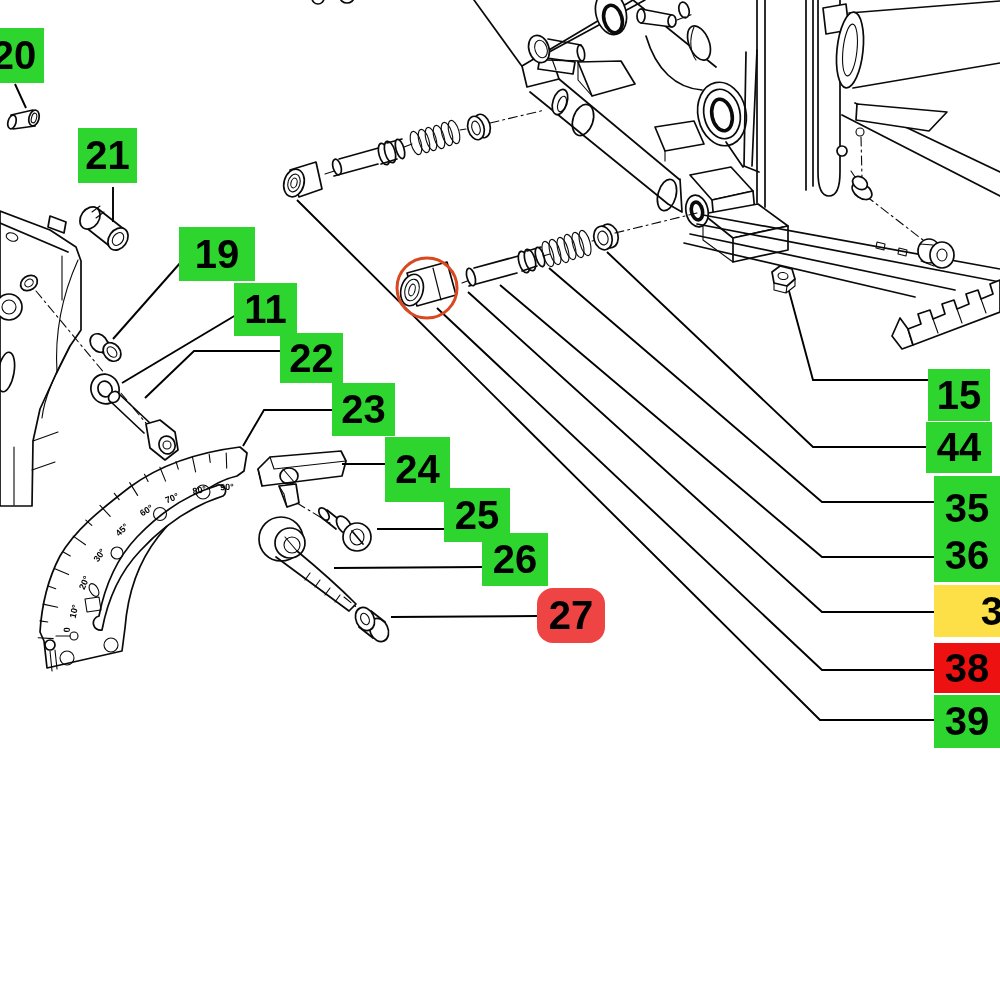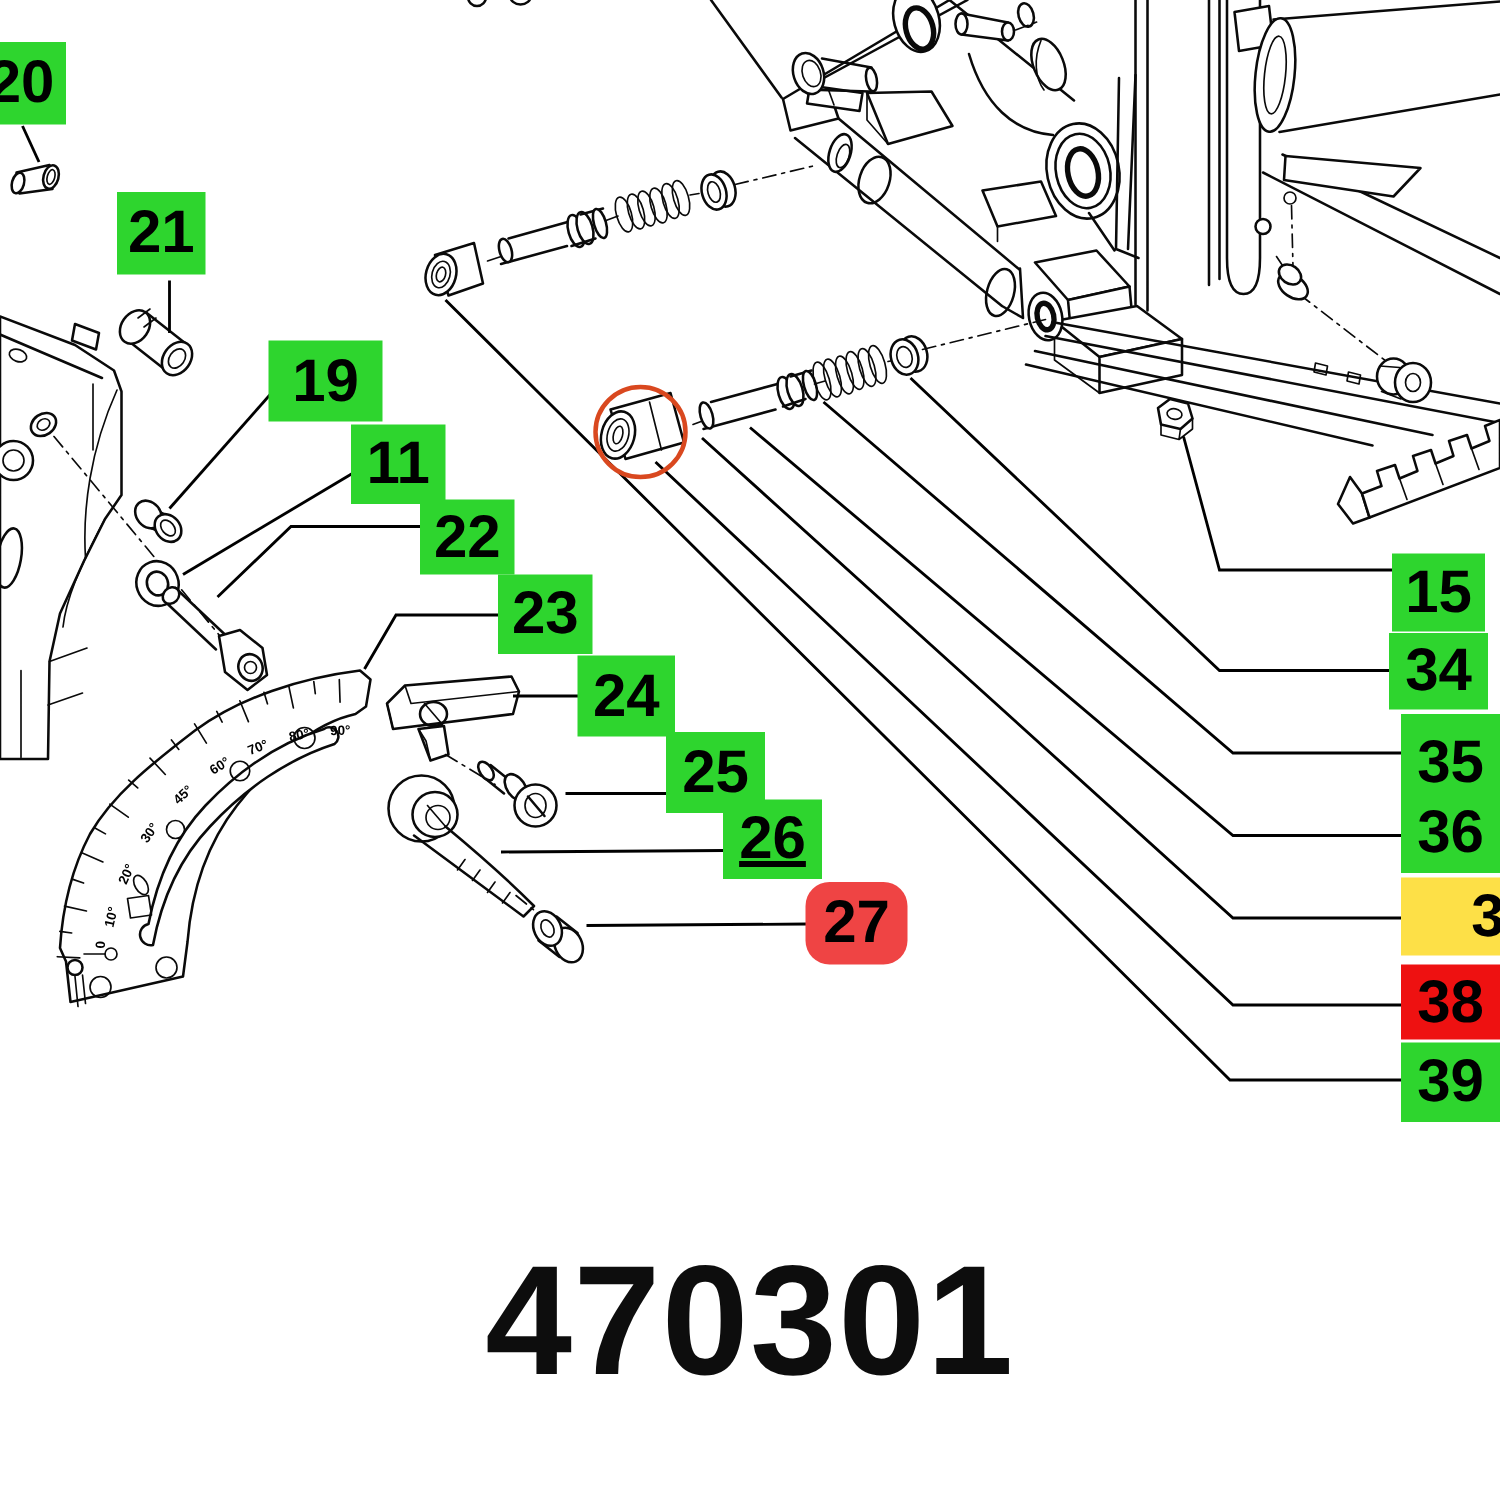--- a/index.html
+++ b/index.html
@@ -329,26 +329,25 @@
 
   <circle cx="427" cy="288" r="30" fill="none" stroke-width="3" stroke="#d9481f"></circle>
 </svg>
 
   <div class="plabel" style="left: -16px; top: 28px; width: 60px; height: 55px; background-color: rgb(46, 213, 46);">20</div>
   <div class="plabel" style="left: 78px; top: 128px; width: 59px; height: 55px; background-color: rgb(46, 213, 46);">21</div>
   <div class="plabel" style="left: 179px; top: 227px; width: 76px; height: 54px; background-color: rgb(46, 213, 46);">19</div>
   <div class="plabel" style="left: 234px; top: 283px; width: 63px; height: 53px; background-color: rgb(46, 213, 46);">11</div>
   <div class="plabel" style="left: 280px; top: 333px; width: 63px; height: 50px; background-color: rgb(46, 213, 46); text-align: right;">22</div>
   <div class="plabel" style="left: 332px; top: 383px; width: 63px; height: 53px; background-color: rgb(46, 213, 46);">23</div>
-  <div class="plabel" style="left: 385px; top: 437px; width: 65px; height: 54px; background-color: rgb(46, 213, 46);">24</div>
+  <div class="plabel" style="left: 385px; top: 437px; width: 65px; height: 65px; background-color: rgb(46, 213, 46);">24</div>
   <div class="plabel" style="left: 444px; top: 488px; width: 66px; height: 54px; background-color: rgb(46, 213, 46);">25</div>
-  <div class="plabel" style="left: 482px; top: 533px; width: 66px; height: 53px; background-color: rgb(46, 213, 46); text-decoration: underline;">26</div>
+  <div class="plabel" style="left: 482px; top: 533px; width: 66px; height: 53px; background-color: rgb(46, 213, 46);">26</div>
   <div class="plabel" style="left: 537px; top: 588px; width: 68px; height: 55px; background-color: #ef4444; border-radius: 16px;">27</div>
   <div class="plabel" style="left: 928px; top: 354px; width: 62px; height: 52px; background-color: rgb(46, 213, 46); margin-top: 15px;">15</div>
-  <div class="plabel" style="left: 926px; top: 422px; width: 66px; height: 51px; background-color: rgb(46, 213, 46);">34</div>
+  <div class="plabel" style="left: 926px; top: 422px; width: 66px; height: 51px; background-color: rgb(46, 213, 46);">44</div>
   <div class="plabel" style="left: 934px; top: 476px; width: 66px; height: 64px; background-color: rgb(46, 213, 46);">35</div>
   <div class="plabel" style="left: 934px; top: 529px; width: 66px; height: 53px; background-color: rgb(46, 213, 46);">36</div>
   <div class="plabel" style="left: 934px; top: 585px; width: 66px; height: 52px; background-color: #fde047; padding-left: 36px;">37</div>
   <div class="plabel" style="left: 934px; top: 643px; width: 66px; height: 50px; background-color: rgb(238, 17, 17);">38</div>
   <div class="plabel" style="left: 934px; top: 695px; width: 66px; height: 53px; background-color: rgb(46, 213, 46);">39</div>
 
-  <div id="title">470301</div>
 </div>
 
 </body></html>

